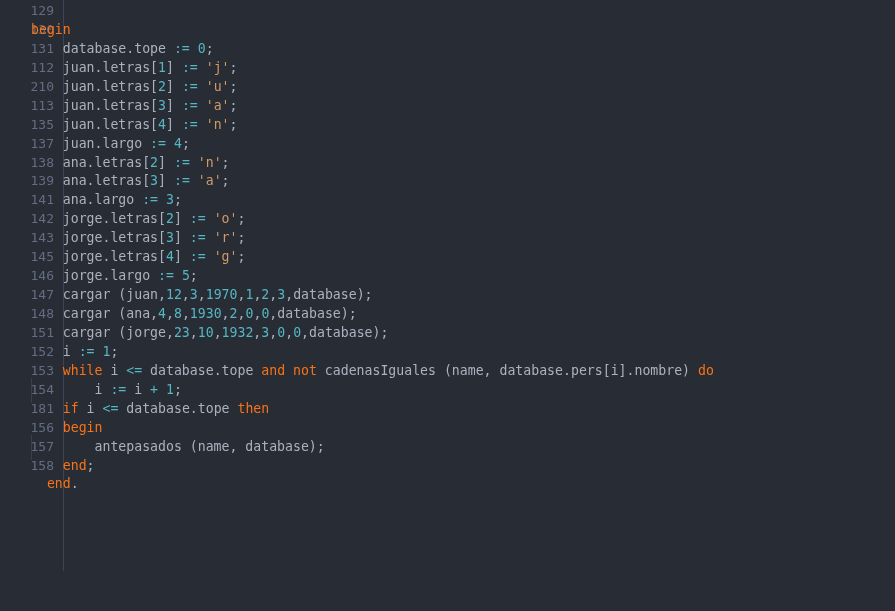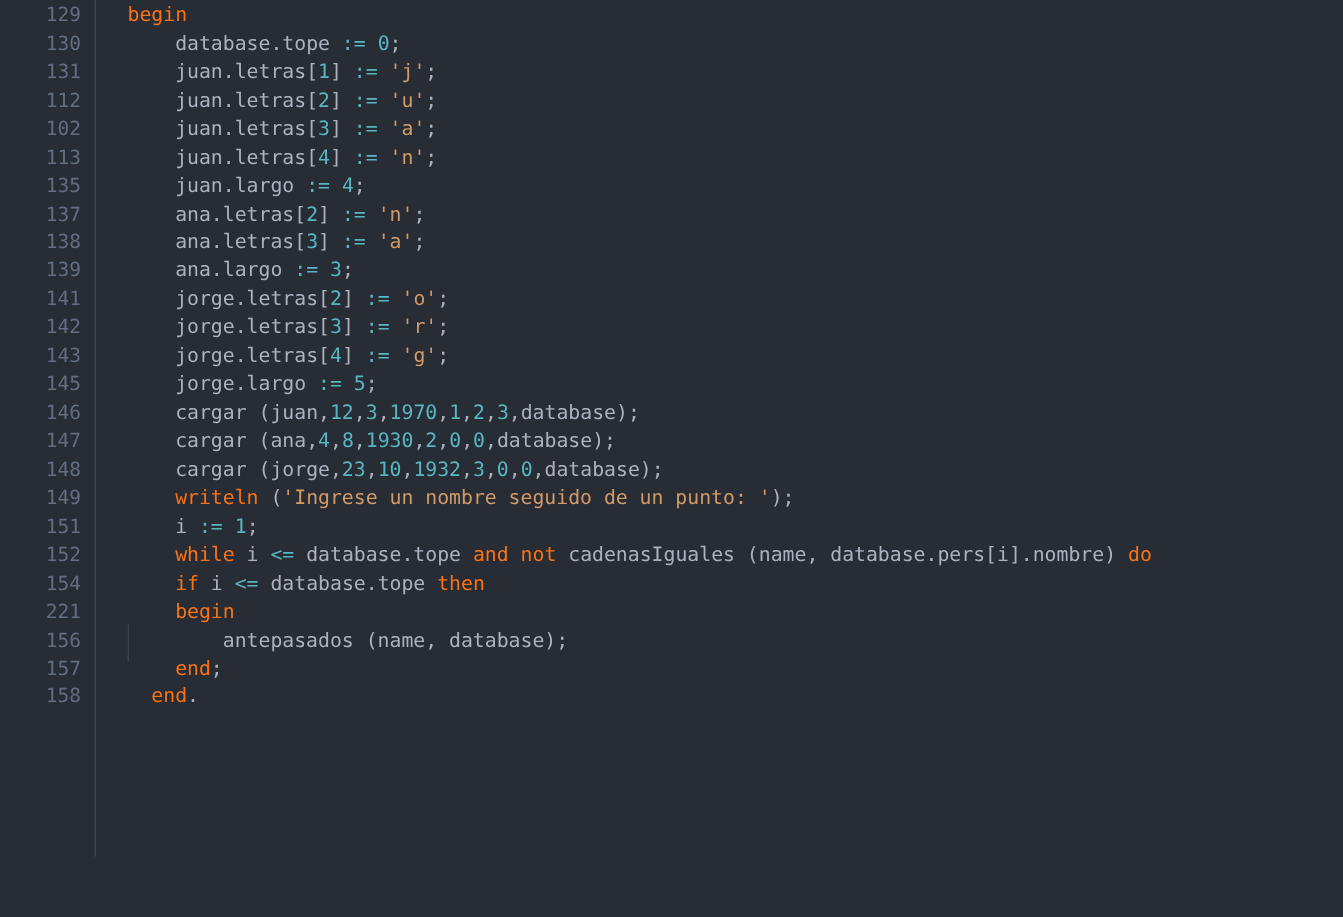--- a/index.html
+++ b/index.html
@@ -25,25 +25,26 @@
     top: 0;
     width: 1px;
     background: #3e4451;
   }
   .code-area {
     position: relative;
     padding-top: 2px;
   }
   .line {
     display: flex;
-    align-items: flex-end;
+    align-items: flex-start;
     height: 18.95px;
     line-height: 18.95px;
     white-space: pre;
     font-size: 13.2px;
+    flex-direction: column;
   }
   .lineno {
     width: 54px;
     min-width: 54px;
     text-align: right;
     color: #636d83;
     font-size: 13px;
     padding-right: 0;
     user-select: none;
   }
@@ -76,35 +77,35 @@
 </head>
 <body>
 
 <div id="editor">
   <div class="gutter-rule" style="height: 570.5px;"></div>
   <div class="code-area">
       <div class="line"><div class="lineno">129</div><div class="code"><span class="kw">begin</span></div></div>
       <div class="line"><div class="lineno">130</div><div class="code"><span style="display: inline-block; width: 31.76px;">&nbsp;</span><span class="id">database.tope </span><span class="op">:=</span><span class="id"> </span><span class="num">0</span><span class="pun">;</span></div></div>
       <div class="line"><div class="lineno">131</div><div class="code"><span style="display: inline-block; width: 31.76px;">&nbsp;</span><span class="id">juan.letras[</span><span class="num">1</span><span class="id">] </span><span class="op">:=</span><span class="id"> </span><span class="str">'j'</span><span class="pun">;</span></div></div>
       <div class="line"><div class="lineno">112</div><div class="code"><span style="display: inline-block; width: 31.76px;">&nbsp;</span><span class="id">juan.letras[</span><span class="num">2</span><span class="id">] </span><span class="op">:=</span><span class="id"> </span><span class="str">'u'</span><span class="pun">;</span></div></div>
-      <div class="line"><div class="lineno">102</div><div class="code"><span style="display: inline-block; width: 31.76px;">&nbsp;</span><span class="id">juan.letras[</span><span class="num">3</span><span class="id">] </span><span class="op">:=</span><span class="id"> </span><span class="str">'a'</span><span class="pun">;</span></div></div>
+      <div class="line"><div class="lineno">210</div><div class="code"><span style="display: inline-block; width: 31.76px;">&nbsp;</span><span class="id">juan.letras[</span><span class="num">3</span><span class="id">] </span><span class="op">:=</span><span class="id"> </span><span class="str">'a'</span><span class="pun">;</span></div></div>
       <div class="line"><div class="lineno">113</div><div class="code"><span style="display: inline-block; width: 31.76px;">&nbsp;</span><span class="id">juan.letras[</span><span class="num">4</span><span class="id">] </span><span class="op">:=</span><span class="id"> </span><span class="str">'n'</span><span class="pun">;</span></div></div>
       <div class="line"><div class="lineno">135</div><div class="code"><span style="display: inline-block; width: 31.76px;">&nbsp;</span><span class="id">juan.largo </span><span class="op">:=</span><span class="id"> </span><span class="num">4</span><span class="pun">;</span></div></div>
       <div class="line"><div class="lineno">137</div><div class="code"><span style="display: inline-block; width: 31.76px;">&nbsp;</span><span class="id">ana.letras[</span><span class="num">2</span><span class="id">] </span><span class="op">:=</span><span class="id"> </span><span class="str">'n'</span><span class="pun">;</span></div></div>
       <div class="line"><div class="lineno">138</div><div class="code"><span style="display: inline-block; width: 31.76px;">&nbsp;</span><span class="id">ana.letras[</span><span class="num">3</span><span class="id">] </span><span class="op">:=</span><span class="id"> </span><span class="str">'a'</span><span class="pun">;</span></div></div>
       <div class="line"><div class="lineno">139</div><div class="code"><span style="display: inline-block; width: 31.76px;">&nbsp;</span><span class="id">ana.largo </span><span class="op">:=</span><span class="id"> </span><span class="num">3</span><span class="pun">;</span></div></div>
       <div class="line"><div class="lineno">141</div><div class="code"><span style="display: inline-block; width: 31.76px;">&nbsp;</span><span class="id">jorge.letras[</span><span class="num">2</span><span class="id">] </span><span class="op">:=</span><span class="id"> </span><span class="str">'o'</span><span class="pun">;</span></div></div>
       <div class="line"><div class="lineno">142</div><div class="code"><span style="display: inline-block; width: 31.76px;">&nbsp;</span><span class="id">jorge.letras[</span><span class="num">3</span><span class="id">] </span><span class="op">:=</span><span class="id"> </span><span class="str">'r'</span><span class="pun">;</span></div></div>
       <div class="line"><div class="lineno">143</div><div class="code"><span style="display: inline-block; width: 31.76px;">&nbsp;</span><span class="id">jorge.letras[</span><span class="num">4</span><span class="id">] </span><span class="op">:=</span><span class="id"> </span><span class="str">'g'</span><span class="pun">;</span></div></div>
       <div class="line"><div class="lineno">145</div><div class="code"><span style="display: inline-block; width: 31.76px;">&nbsp;</span><span class="id">jorge.largo </span><span class="op">:=</span><span class="id"> </span><span class="num">5</span><span class="pun">;</span></div></div>
       <div class="line"><div class="lineno">146</div><div class="code"><span style="display: inline-block; width: 31.76px;">&nbsp;</span><span class="id">cargar (juan,</span><span class="num">12</span><span class="pun">,</span><span class="num">3</span><span class="pun">,</span><span class="num">1970</span><span class="pun">,</span><span class="num">1</span><span class="pun">,</span><span class="num">2</span><span class="pun">,</span><span class="num">3</span><span class="id">,database);</span></div></div>
       <div class="line"><div class="lineno">147</div><div class="code"><span style="display: inline-block; width: 31.76px;">&nbsp;</span><span class="id">cargar (ana,</span><span class="num">4</span><span class="pun">,</span><span class="num">8</span><span class="pun">,</span><span class="num">1930</span><span class="pun">,</span><span class="num">2</span><span class="pun">,</span><span class="num">0</span><span class="pun">,</span><span class="num">0</span><span class="id">,database);</span></div></div>
       <div class="line"><div class="lineno">148</div><div class="code"><span style="display: inline-block; width: 31.76px;">&nbsp;</span><span class="id">cargar (jorge,</span><span class="num">23</span><span class="pun">,</span><span class="num">10</span><span class="pun">,</span><span class="num">1932</span><span class="pun">,</span><span class="num">3</span><span class="pun">,</span><span class="num">0</span><span class="pun">,</span><span class="num">0</span><span class="id">,database);</span></div></div>
-      <div class="line"><div class="lineno">149</div><div class="code"><span style="display: inline-block; width: 31.76px;">&nbsp;</span><span class="kw">writeln</span><span class="id"> (</span><span class="str">'Ingrese un nombre seguido de un punto: '</span><span class="id">);</span></div></div>
       <div class="line"><div class="lineno">151</div><div class="code"><span style="display: inline-block; width: 31.76px;">&nbsp;</span><span class="id">i </span><span class="op">:=</span><span class="id"> </span><span class="num">1</span><span class="pun">;</span></div></div>
       <div class="line"><div class="lineno">152</div><div class="code"><span style="display: inline-block; width: 31.76px;">&nbsp;</span><span class="kw">while</span><span class="id"> i </span><span class="op">&lt;=</span><span class="id"> database.tope </span><span class="kw">and</span><span class="id"> </span><span class="kw">not</span><span class="id"> cadenasIguales (name, database.pers[</span><span class="id">i</span><span class="id">].nombre) </span><span class="kw">do</span></div></div>
+      <div class="line"><div class="lineno">153</div><div class="code"><span class="ind" style="width: 31.76px;">&nbsp;</span><span style="display: inline-block; width: 31.76px;">&nbsp;</span><span class="id">i </span><span class="op">:=</span><span class="id"> i </span><span class="op">+</span><span class="id"> </span><span class="num">1</span><span class="pun">;</span></div></div>
       <div class="line"><div class="lineno">154</div><div class="code"><span style="display: inline-block; width: 31.76px;">&nbsp;</span><span class="kw">if</span><span class="id"> i </span><span class="op">&lt;=</span><span class="id"> database.tope </span><span class="kw">then</span></div></div>
-      <div class="line"><div class="lineno">221</div><div class="code"><span style="display: inline-block; width: 31.76px;">&nbsp;</span><span class="kw">begin</span></div></div>
+      <div class="line"><div class="lineno">181</div><div class="code"><span style="display: inline-block; width: 31.76px;">&nbsp;</span><span class="kw">begin</span></div></div>
       <div class="line"><div class="lineno">156</div><div class="code"><span class="ind" style="width: 31.76px;">&nbsp;</span><span style="display: inline-block; width: 31.76px;">&nbsp;</span><span class="id">antepasados (name, database);</span></div></div>
       <div class="line"><div class="lineno">157</div><div class="code"><span style="display: inline-block; width: 31.76px;">&nbsp;</span><span class="kw">end</span><span class="pun">;</span></div></div>
       <div class="line"><div class="lineno">158</div><div class="code"><span style="display: inline-block; width: 15.88px;">&nbsp;</span><span class="kw">end</span><span class="pun">.</span></div></div>
     </div>
 </div>
 
 </body></html>

